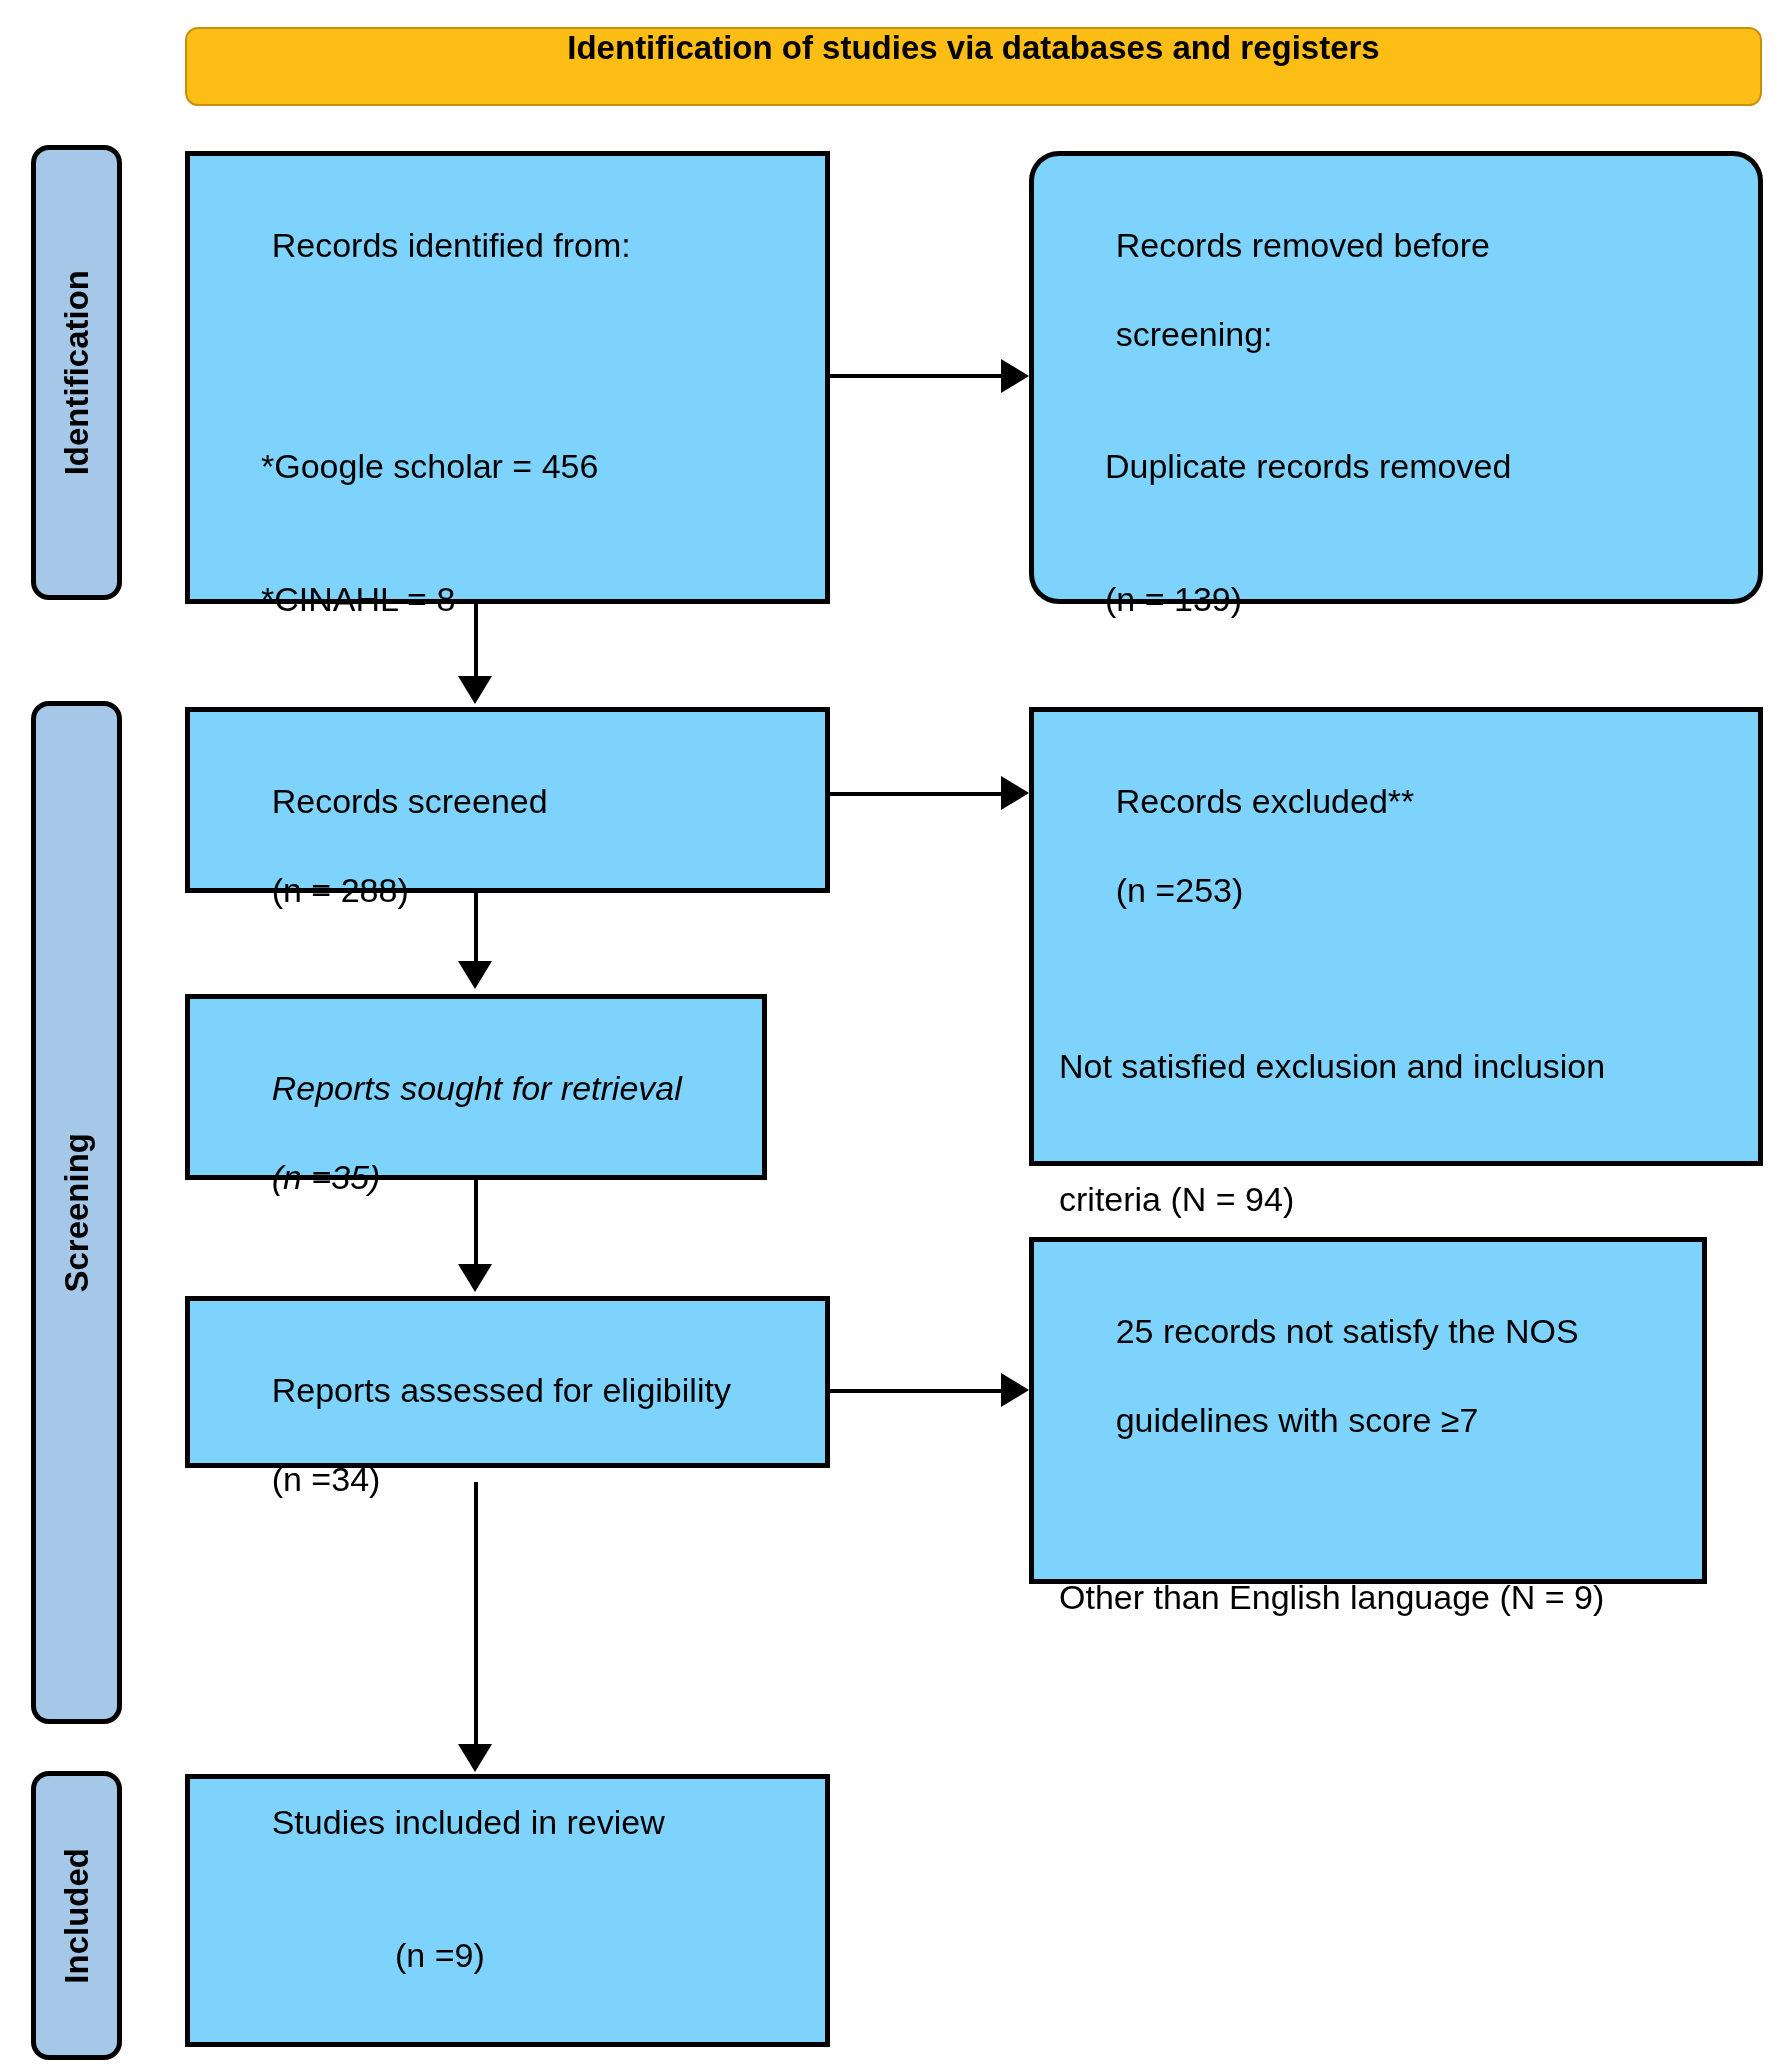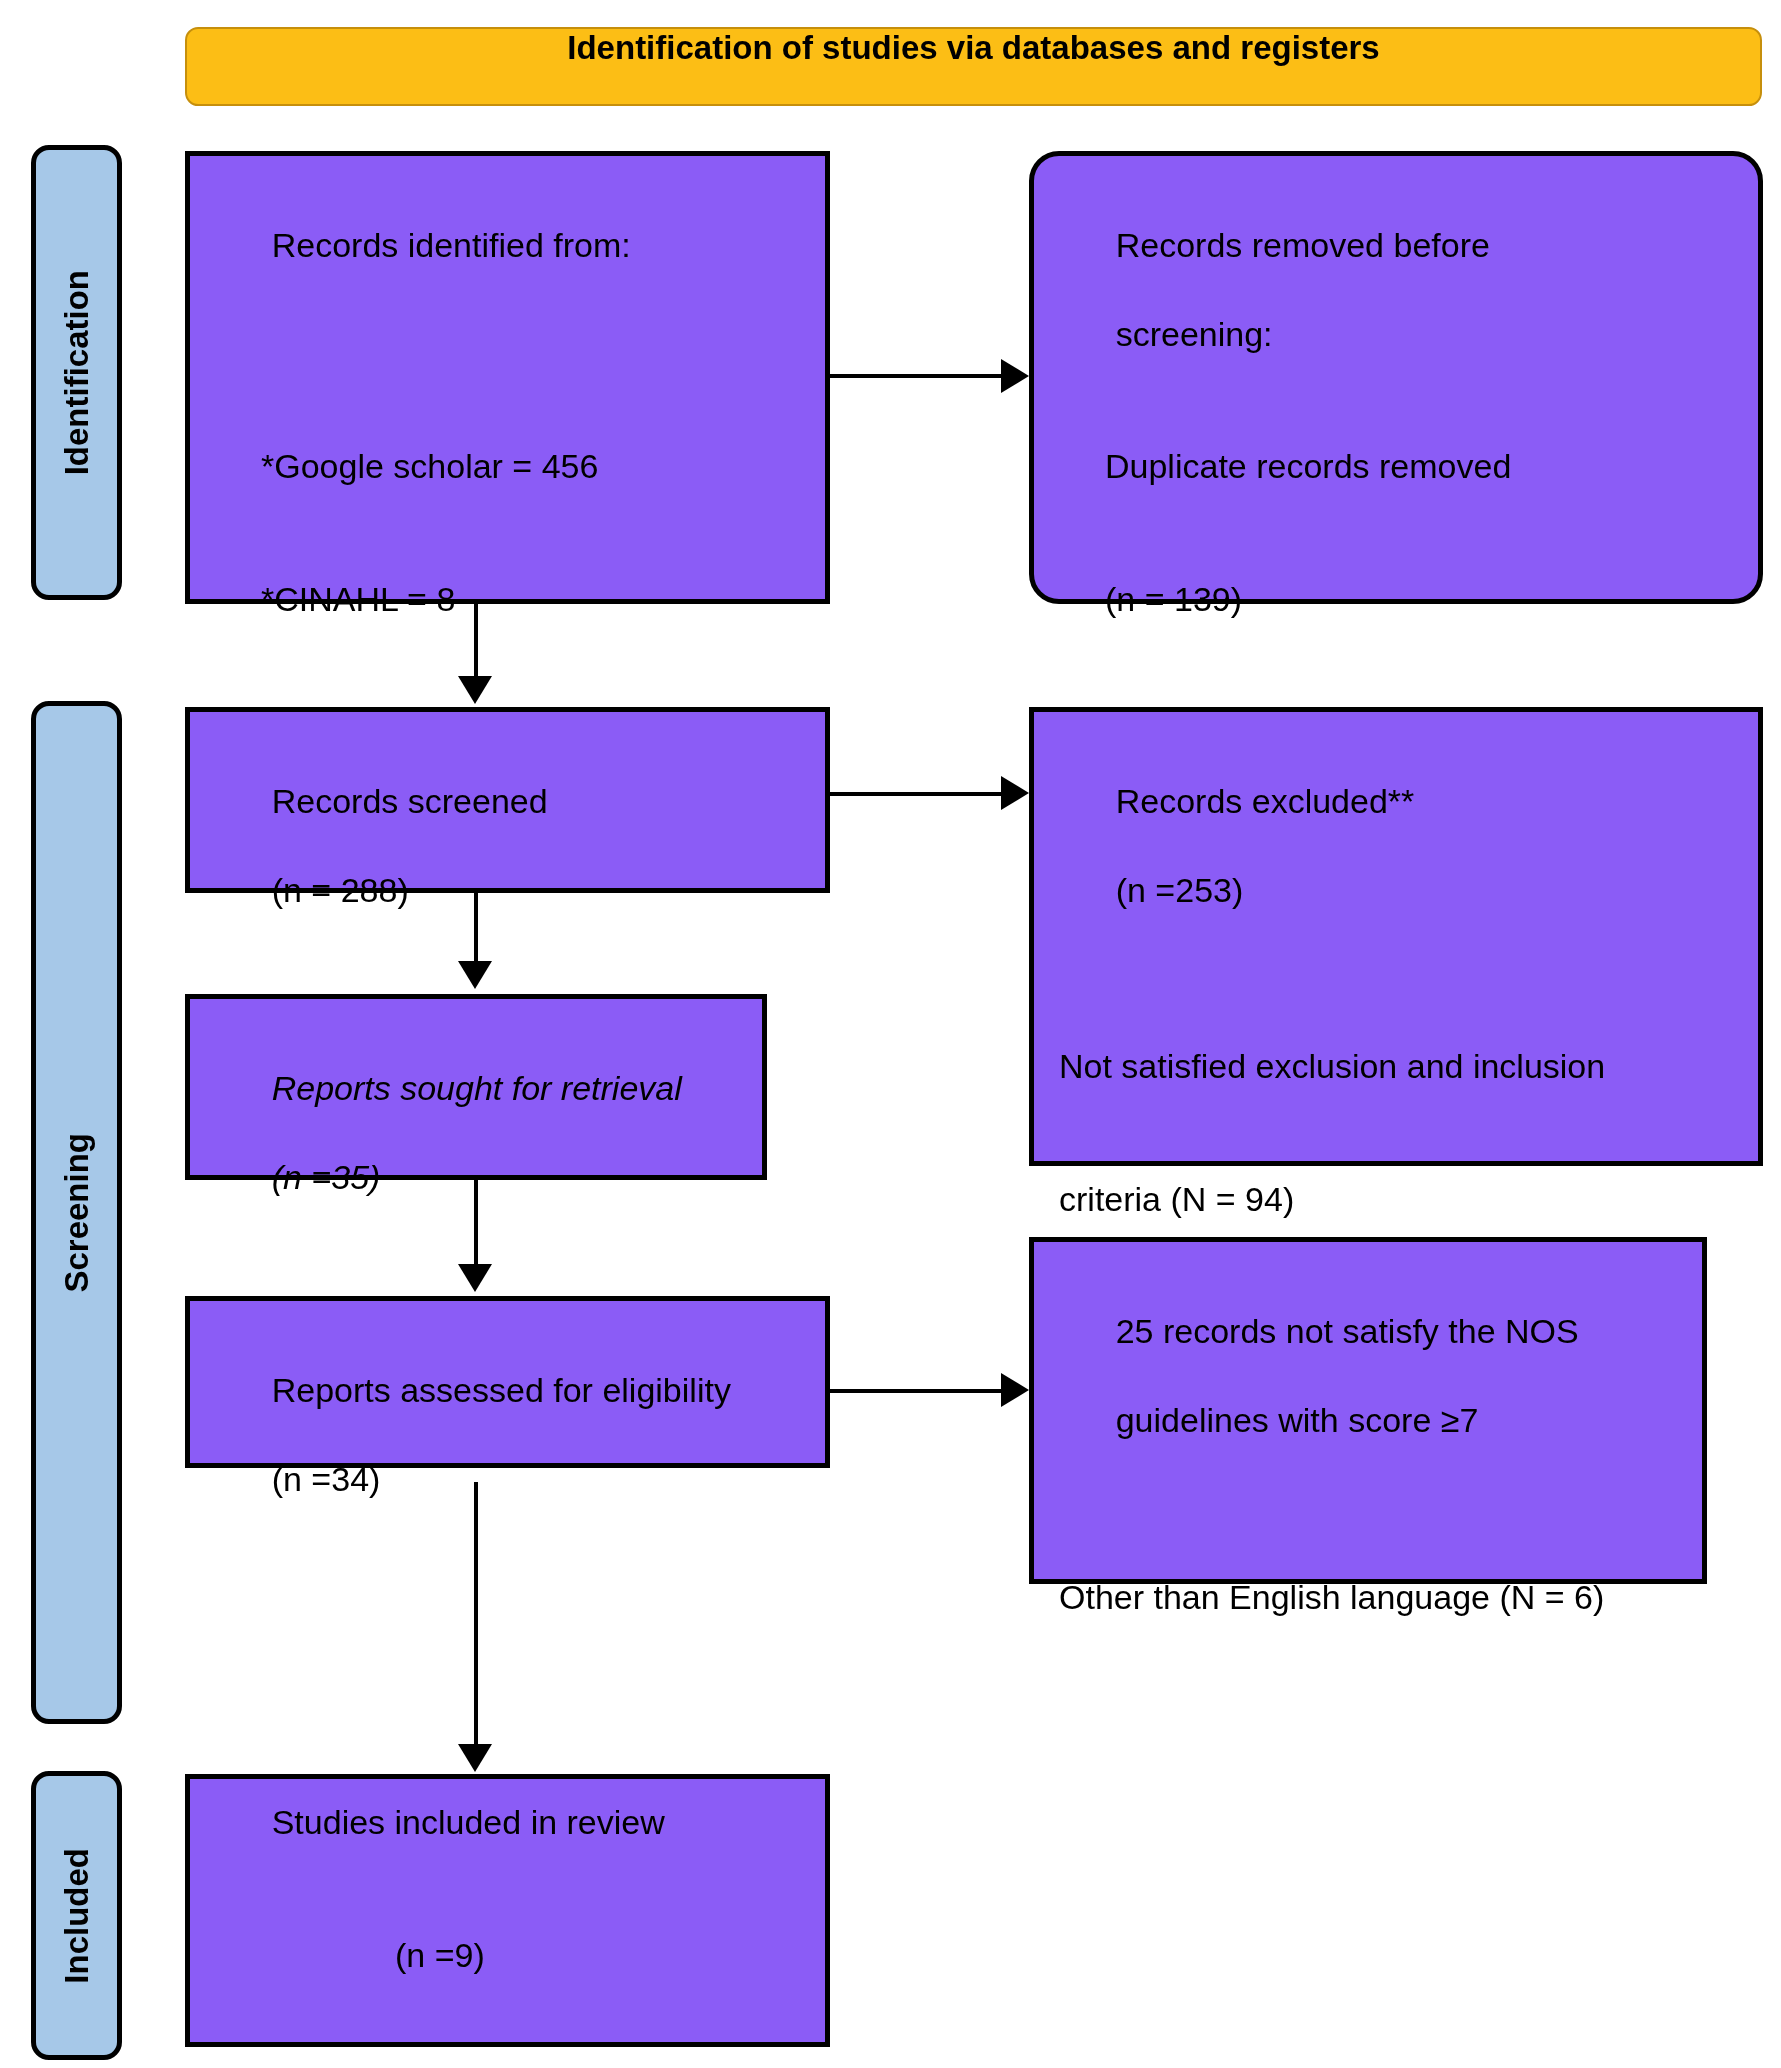--- a/index.html
+++ b/index.html
@@ -62,21 +62,21 @@
     color: #000000;
     white-space: nowrap;
   }
   #stage-identification { top: 145px;  height: 455px; }
   #stage-screening     { top: 701px;  height: 1023px; }
   #stage-included      { top: 1771px; height: 289px; }
 
   
   .box {
     position: absolute;
-    background: #8b5cf6;
+    background: #7dd3fc;
     border: 5px solid #000000;
     box-sizing: border-box;
     padding: 23px 25px;
   }
   .box-text {
     font-size: 34px;
     line-height: 1.30;
     color: #000000;
     white-space: pre-wrap;
   }
@@ -189,21 +189,21 @@
 
   <div class="box" id="box-excluded">
     <div class="box-text">
       <span>Records excluded**</span><br>
       <span>(n =253)</span>
       <br>
       <span style="display:block">Not satisfied exclusion and inclusion</span>
       <span style="display:block">criteria (N = 94)</span>
       <span style="display:block">Reviews and books (N= 129)</span>
       <span style="display:block">Non availability of full text (N = 29)</span>
-      <span style="display:block">Other than English language (N = 6)</span>
+      <span style="display:block">Other than English language (N = 9)</span>
     </div>
   </div>
 
   <div class="box" id="box-sought">
     <div class="box-text">
       <span>Reports sought for retrieval</span><br>
       <span>(n =35)</span>
     </div>
   </div>
 

